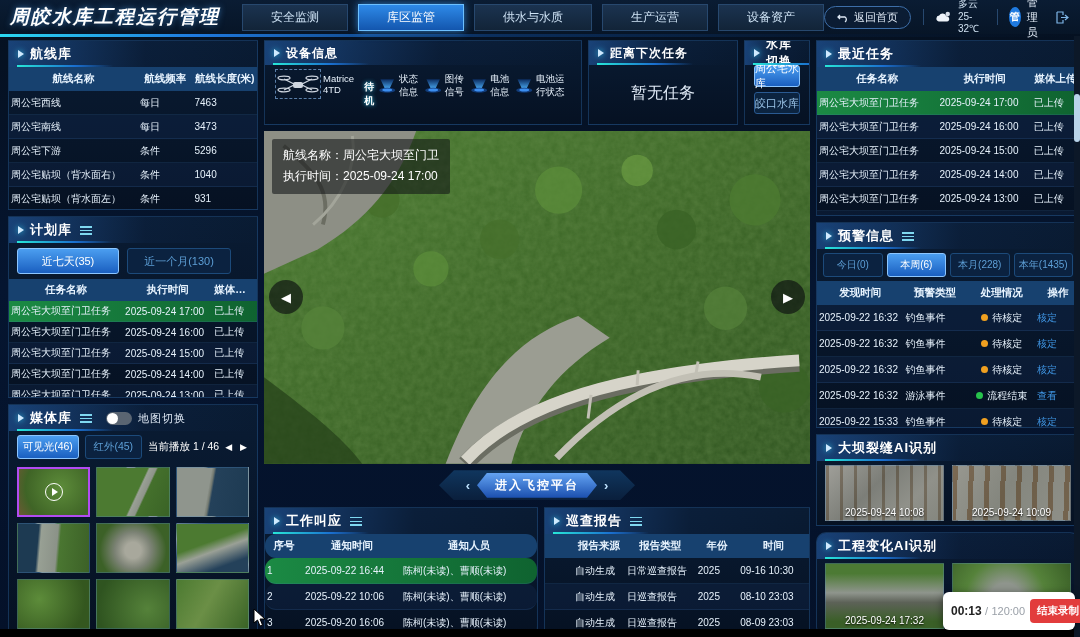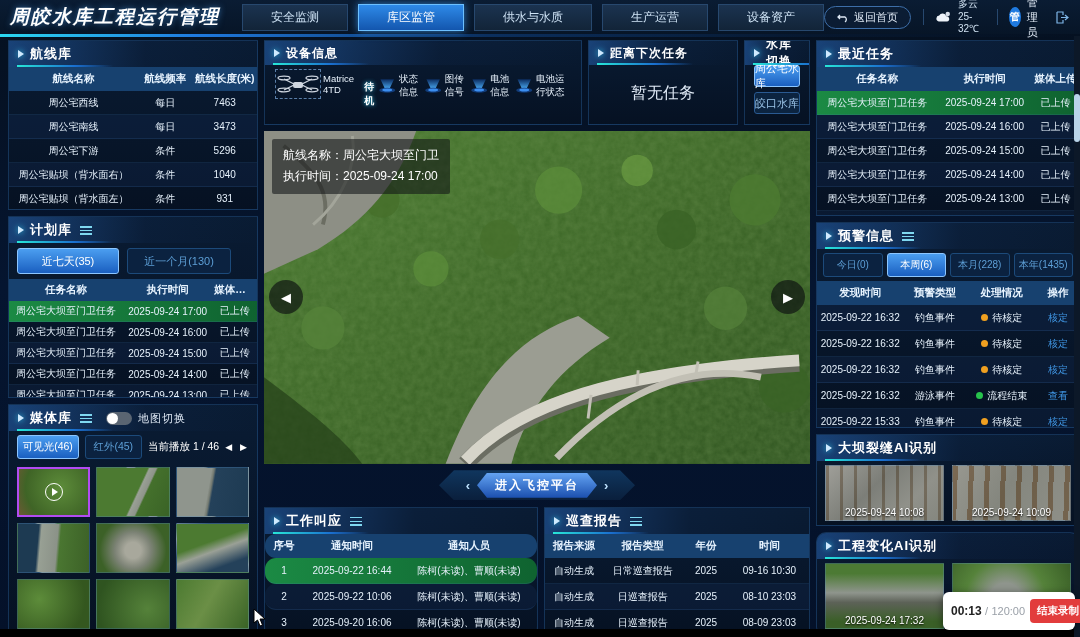--- a/index.html
+++ b/index.html
@@ -45,30 +45,30 @@
   .panel-hd::after { content:""; position:absolute; left:8px; bottom:0; width:96px; height:2px;
     background:linear-gradient(90deg,#27e6d8,#1a6fd0 60%,transparent); }
   .tri { width:0; height:0; border-left:6px solid #cfeaff; border-top:4px solid transparent;
     border-bottom:4px solid transparent; filter:drop-shadow(0 0 3px #35cdf2); }
   .list-icon { width:12px; height:9px; margin-left:2px;
     background:repeating-linear-gradient(180deg,#7fd8f0 0 1.5px,transparent 1.5px 3.6px); }
 
   
   .thead { display:grid; align-items:center; height:24px; background:#17416f; color:#e8f4ff;
     font-size:10.5px; font-weight:bold; text-align:center; flex-shrink:0; }
-  .trow { display:grid; align-items:center; height:24px; font-size:10px; color:#e6f1fb; text-align:center;
+  .trow { display:grid; align-items:center; height:24px; font-size:10px; color:#e6f1fb; 
     border-bottom:1px solid rgba(70,130,200,.16); }
   .trow:nth-child(even){ background:rgba(20,48,88,.28); }
   .trow.hl { background:linear-gradient(90deg,#1b8a44,#0f6330); }
   .trow span, .thead span { overflow:hidden; white-space:nowrap; text-overflow:ellipsis; padding:0 2px;}
   .g-route { grid-template-columns:52% 22% 26%; }
   .g-task  { grid-template-columns:46% 36% 18%; }
   .g-alert { grid-template-columns:33% 24% 27% 16%; }
   .g-call  { grid-template-columns:14% 36% 50%;border-radius:11px; }
-  .g-report{ grid-template-columns:22% 30% 18% 30%; }
+  .g-report{ grid-template-columns:22% 30% 18% 30%;padding-left:28px; }
   .status { display:flex; align-items:center; justify-content:center; gap:4px; }
   .dot { width:7px; height:7px; border-radius:50%; background:#f0a020; display:inline-block; }
   .ok .dot { background:#27c24c; }
   .status em { font-style:normal; }
   a.act { color:#3f96e4; cursor:pointer; font-size:10px; }
 
   .tabbtn { font-size:11px; color:#5d9fd6; background:#0b2240; border:1px solid #1c4a7a;
     border-radius:3px; height:26px; display:flex; align-items:center; justify-content:center; cursor:pointer; }
   .tabbtn.active { background:linear-gradient(180deg,#4b9ef0,#1a5fc0); border-color:#8cc6ff; color:#fff; }
 

